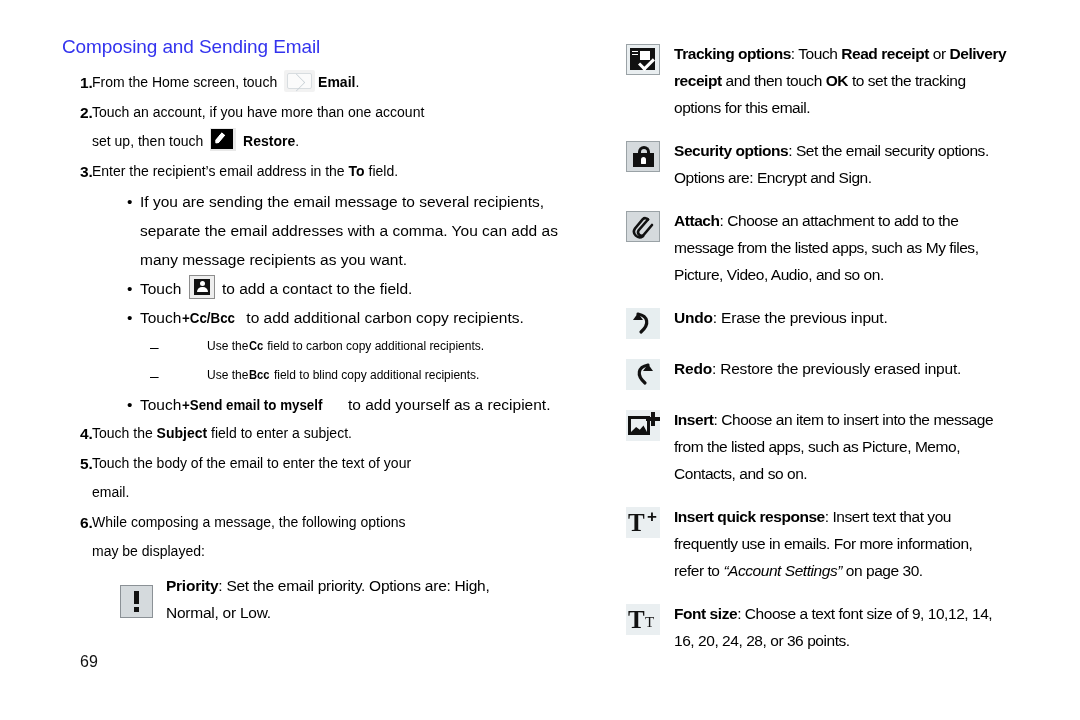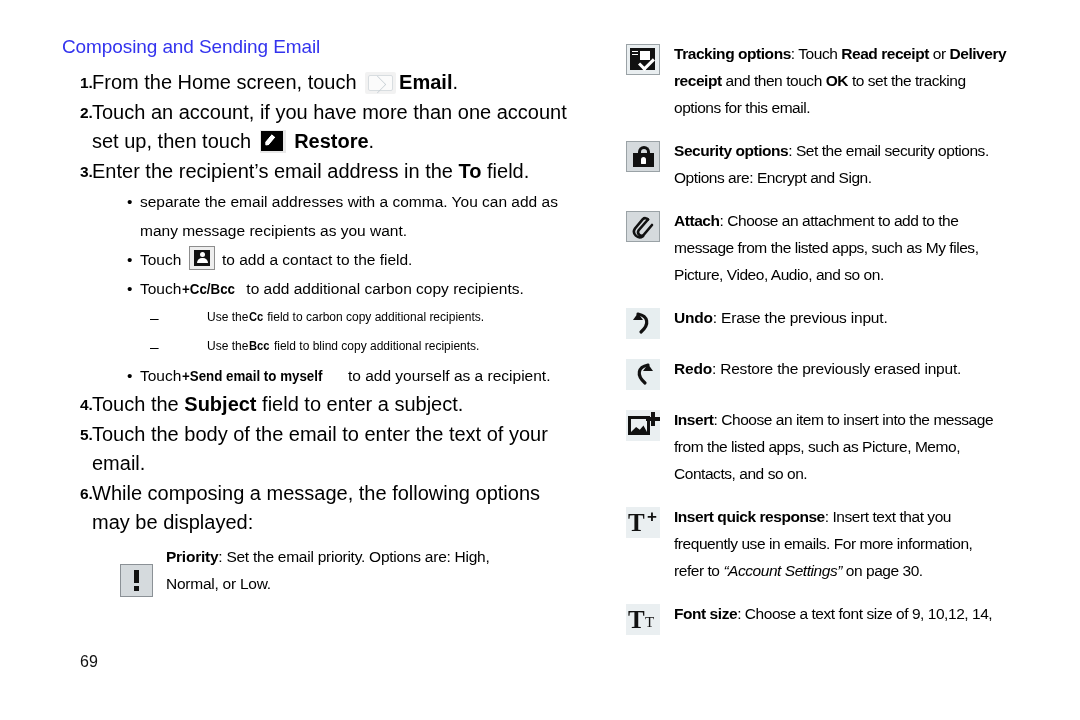--- a/index.html
+++ b/index.html
@@ -57,21 +57,21 @@
     flex: 0 0 30px;
     font-weight: bold;
     font-size: 15.5px;
     line-height: 29px;
     text-align: left;
     padding-left: 18px;
     box-sizing: border-box;
   }
   .step-body {
     flex: 1 1 auto;
-    font-size: 20px;
+    font-size: 14px;
     line-height: 29px;
   }
 
   
   .bullet {
     display: flex;
     align-items: flex-start;
     margin-left: 65px;
   }
   .bullet-mark {
@@ -205,21 +205,21 @@
     position: absolute;
     left: 7px; top: 11px;
     width: 11px; height: 5px;
     background: #fff;
     border-radius: 5px 5px 0 0;
   }
 
   
   .priority-block {
     display: flex;
-    align-items: flex-end;
+    align-items: center;
     margin-left: 58px;
     margin-top: 6px;
   }
   .ic-priority {
     flex: 0 0 auto;
     width: 33px;
     height: 33px;
     background: #d5dadd;
     border: 1.5px solid #8b9196;
     box-sizing: border-box;
@@ -467,20 +467,21 @@
     <div class="step">
       <div class="step-num">3.</div>
       <div class="step-body">
         <span>Enter the recipient’s email address in the </span><b>To</b><span> field.</span>
       </div>
     </div>
 
     <div class="bullet">
       <div class="bullet-mark">•</div>
       <div class="bullet-text">
+        <div>If you are sending the email message to several recipients,</div>
         <div>separate the email addresses with a comma. You can add as</div>
         <div>many message recipients as you want.</div>
       </div>
     </div>
 
     <div class="bullet">
       <div class="bullet-mark">•</div>
       <div class="bullet-text">
         <span>Touch </span><span class="inline-icon ic-contact"><span class="inner"></span><span class="head"></span><span class="body"></span></span><span> to add a contact to the field.</span>
       </div>
@@ -642,20 +643,21 @@
       </div>
     </div>
 
     <div class="opt-row">
       <div class="opt-icon ic-tt">
         <span class="big">T</span>
           <span class="sml">T</span>
       </div>
       <div class="opt-text tight">
         <div><b>Font size</b><span>: Choose a text font size of 9, 10,12, 14,</span></div>
+        <div>16, 20, 24, 28, or 36 points.</div>
       </div>
     </div>
 
   </div>
 
   <div class="page-number">69</div>
 
 </div>
 
 </body></html>

